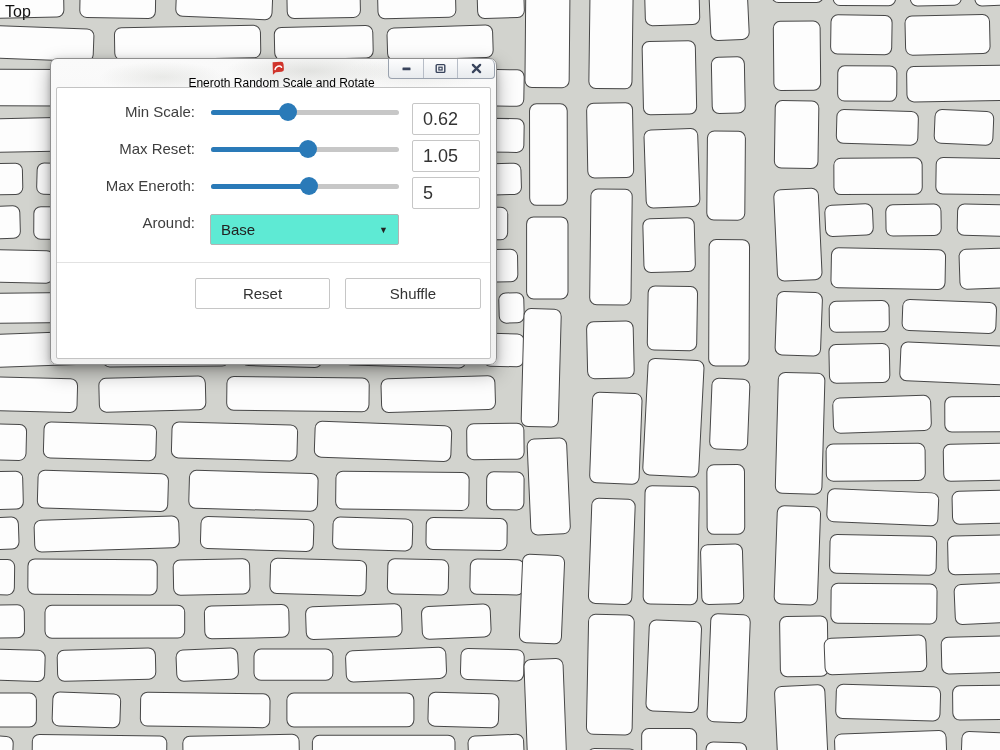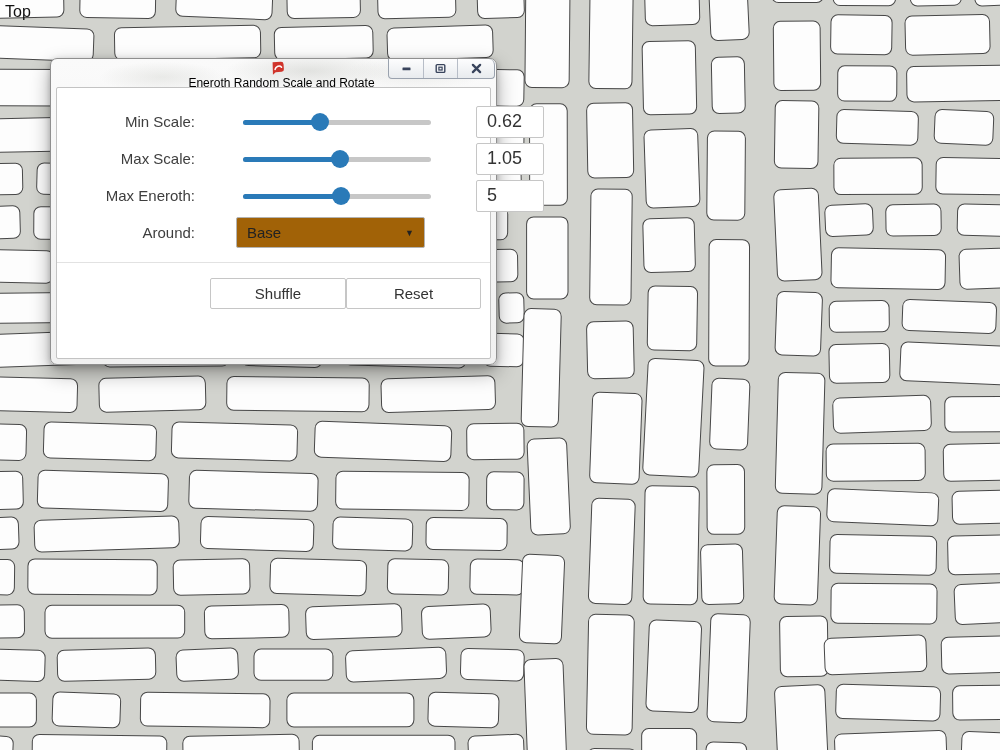--- a/index.html
+++ b/index.html
@@ -43,35 +43,35 @@
     display:flex;align-items:center;justify-content:center;cursor:pointer;
   }
   .win-btn + .win-btn{border-left:1px solid #b7bdc7;}
   .win-btn.close{width:37px;}
 
   .content{
     position:absolute;left:5px;right:5px;top:28px;bottom:5px;
     background:#fff;border:1px solid #c3c3c3;border-radius:2px;
     box-sizing:border-box;padding-top:15px;
   }
-  .row{display:flex;align-items:center;height:37px;gap:32px;}
+  .row{display:flex;align-items:flex-start;height:37px;}
   .row-label{width:138px;text-align:right;font-size:15px;color:#3e3e3e;flex:none;}
   .slider{position:relative;width:188px;height:18px;margin-left:16px;flex:none;}
   .slider .track{position:absolute;left:0;width:100%;top:7px;height:5px;background:#c7c7c7;border-radius:3px;}
   .slider .fill{position:absolute;left:0;top:7px;height:5px;background:var(--accent);border-radius:3px;}
   .slider .thumb{position:absolute;top:0;width:18px;height:18px;border-radius:50%;background:var(--accent);}
   .value-input{
     margin-left:13px;width:68px;height:32px;flex:none;
     border:1px solid #c6c6c6;border-radius:2px;background:#fff;
     font-family:"Liberation Sans",sans-serif;font-size:18px;color:#333;
     padding:0 0 0 10px;box-sizing:border-box;outline:none;
   }
   .select{
-    margin-left:9px;width:189px;height:31px;flex:none;position:relative;
-    border:1px solid #b3b3b3;border-radius:2px;background:#a16207;
+    margin-left:15px;width:189px;height:31px;flex:none;position:relative;
+    border:1px solid #b3b3b3;border-radius:2px;background:#5eead4;
     display:flex;align-items:center;padding:0 10px;box-sizing:border-box;
     font-size:15px;color:#222;cursor:default;
   }
   .select .arrow{position:absolute;right:10px;top:50%;transform:translateY(-50%);font-size:9px;color:#222;}
   .divider{border-top:1px solid #e2e2e2;margin-top:11px;}
   .btn-row{display:flex;padding-left:138px;margin-top:15px;}
   .dlg-btn{
     height:31px;border:1px solid #c6c6c6;border-radius:2px;background:#fff;
     font-family:"Liberation Sans",sans-serif;font-size:15px;color:#333;cursor:pointer;
   }
@@ -290,21 +290,21 @@
         <div class="row">
     <div class="row-label">Min Scale:</div>
     <div class="slider">
       <div class="track"></div>
       <div class="fill" style="width: 40.7%;"></div>
       <div class="thumb" style="left: calc(40.7% - 9px);"></div>
     </div>
     <input class="value-input" type="text" value="0.62" style="">
   </div>
         <div class="row">
-    <div class="row-label">Max Scale:</div>
+    <div class="row-label">Max Reset:</div>
     <div class="slider">
       <div class="track"></div>
       <div class="fill" style="width: 51.6%;"></div>
       <div class="thumb" style="left: calc(51.6% - 9px);"></div>
     </div>
     <input class="value-input" type="text" value="1.05" style="">
   </div>
         <div class="row">
     <div class="row-label">Max Eneroth:</div>
     <div class="slider">
@@ -320,17 +320,17 @@
       <div class="row-label">Around:</div>
       <div class="select">
         <span>Base</span>
         <span class="arrow">▼</span>
       </div>
     </div>
 
     <div class="divider"></div>
 
     <div class="btn-row">
+      <button class="dlg-btn reset">Reset</button>
       <button class="dlg-btn shuffle">Shuffle</button>
-      <button class="dlg-btn reset">Reset</button>
     </div>
   </div>
 </div>
 
 </body></html>

